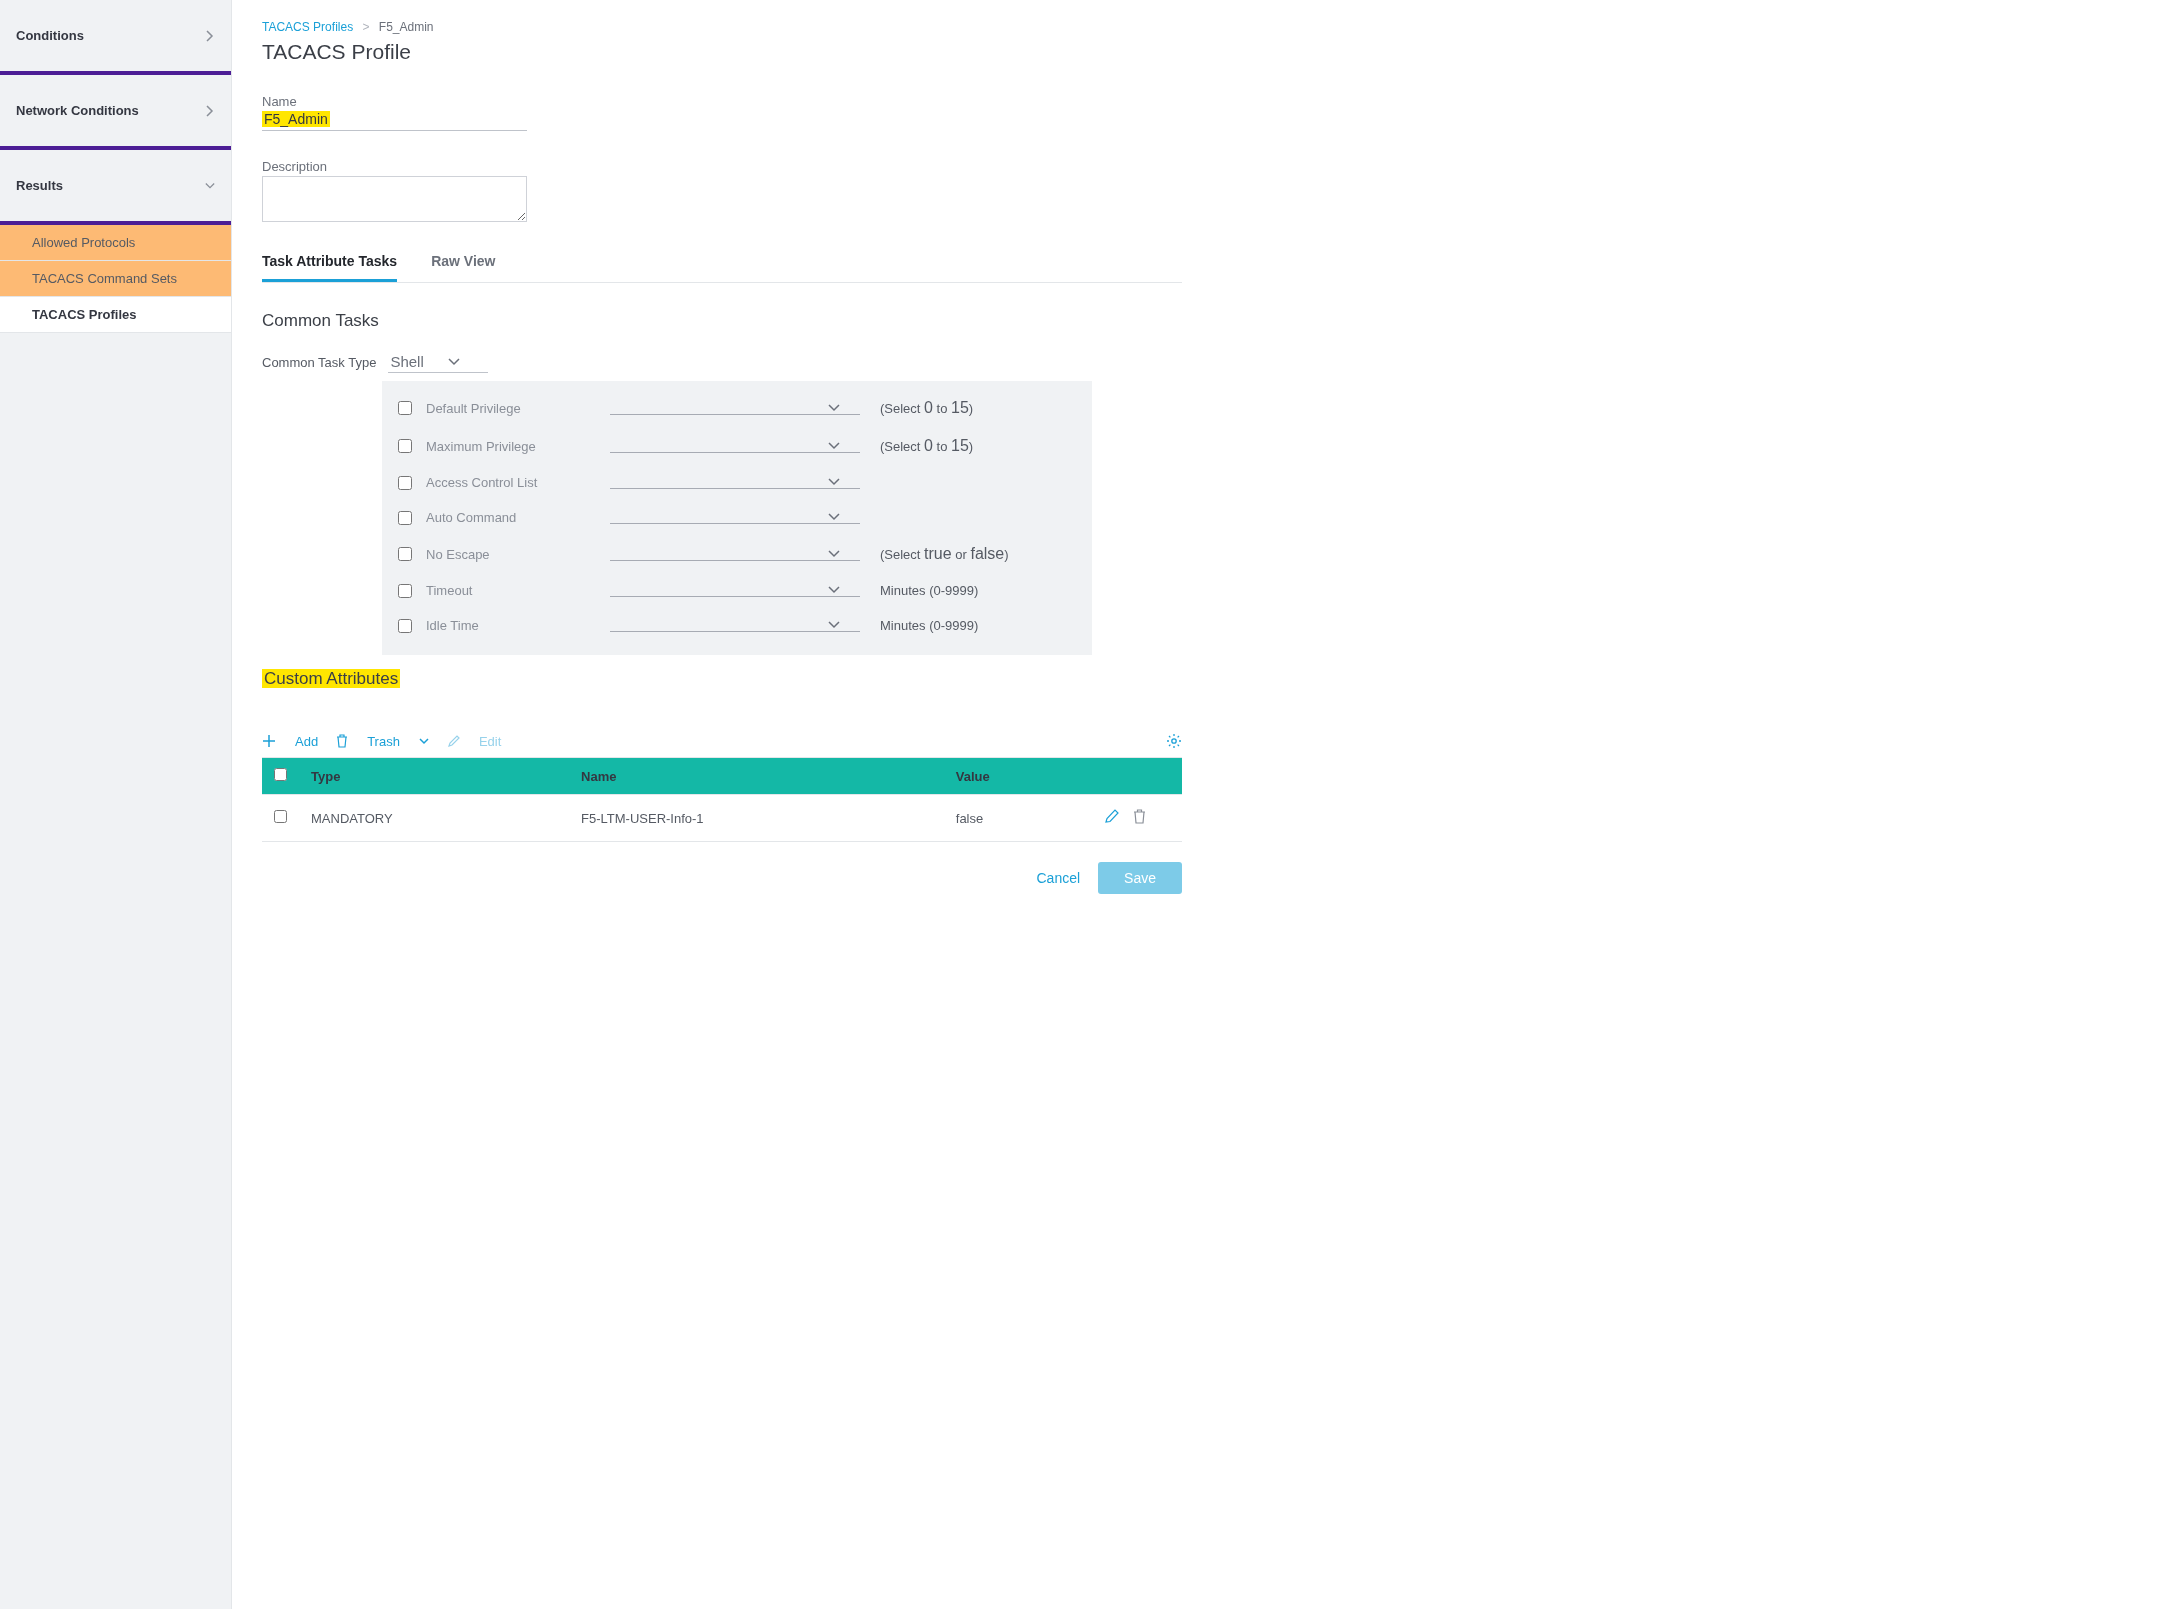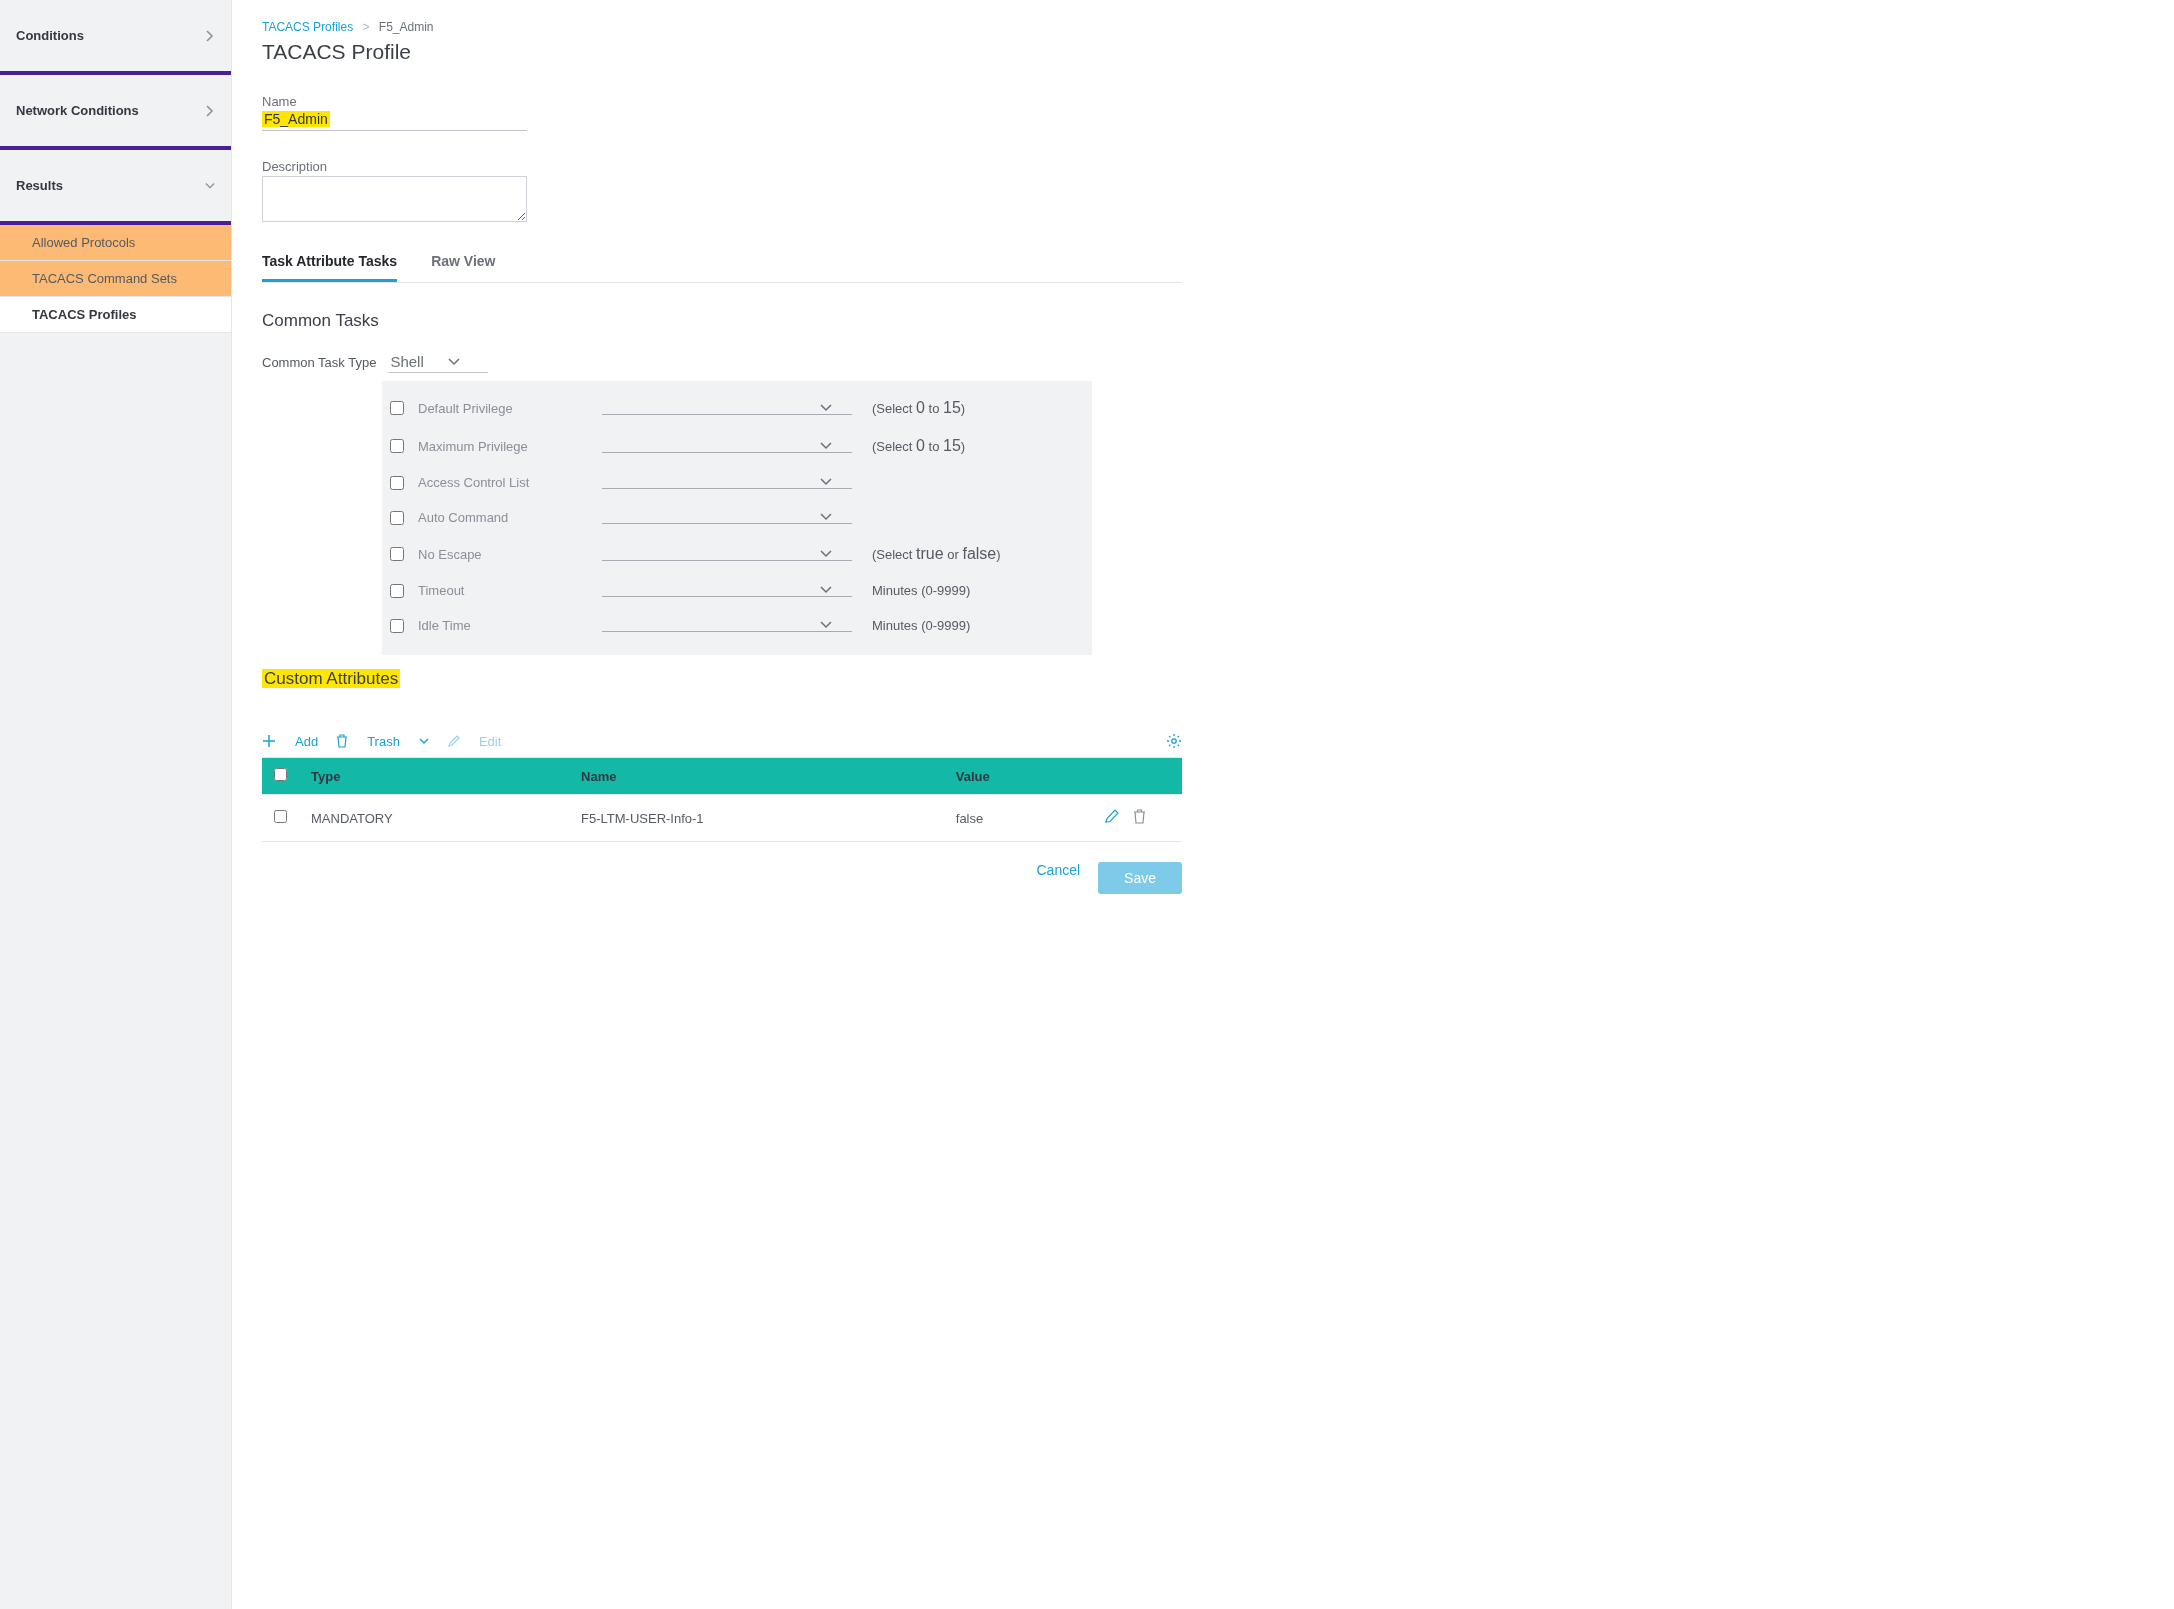--- a/index.html
+++ b/index.html
@@ -132,21 +132,21 @@
   align-items: center;
   gap: 24px;
 }
 .chev-down {
   display: inline-block;
 }
 
 .ct-panel {
   background: #f0f2f4;
   margin-left: 120px;
-  padding: 18px 8px;
+  padding: 18px 16px;
   width: 710px;
 }
 .ct-row {
   display: flex;
   align-items: center;
   gap: 14px;
   margin-bottom: 20px;
 }
 .ct-row:last-child { margin-bottom: 4px; }
 .ct-check {
@@ -211,21 +211,21 @@
 }
 .tbl .cb-col { width: 36px; }
 .row-actions { display: inline-flex; gap: 14px; color: #8a8f98; }
 .row-actions .ico { cursor: pointer; }
 
 .footer {
   display: flex;
   justify-content: flex-end;
   gap: 18px;
   margin-top: 20px;
-  align-items: flex-start;
+  align-items: center;
 }
 .btn-cancel {
   color: #1ba0d7;
   font-size: 14px;
   cursor: pointer;
   background: none;
   border: none;
 }
 .btn-save {
   background: #7dcbe8;

